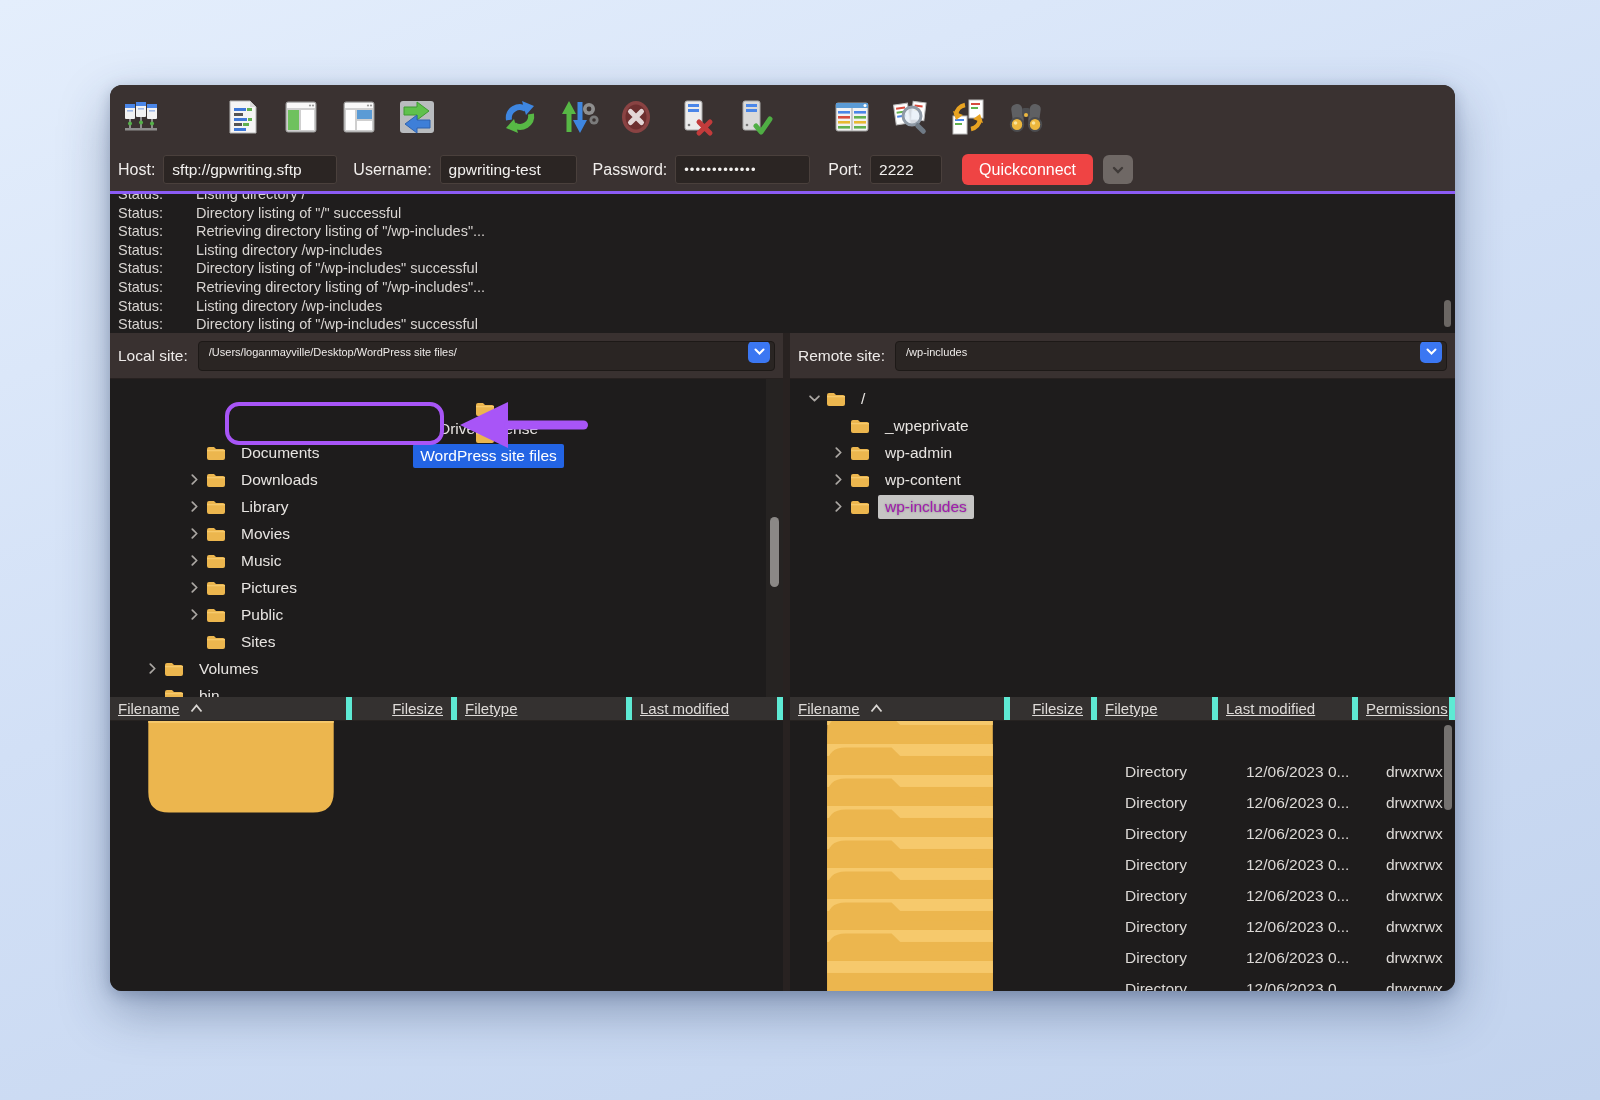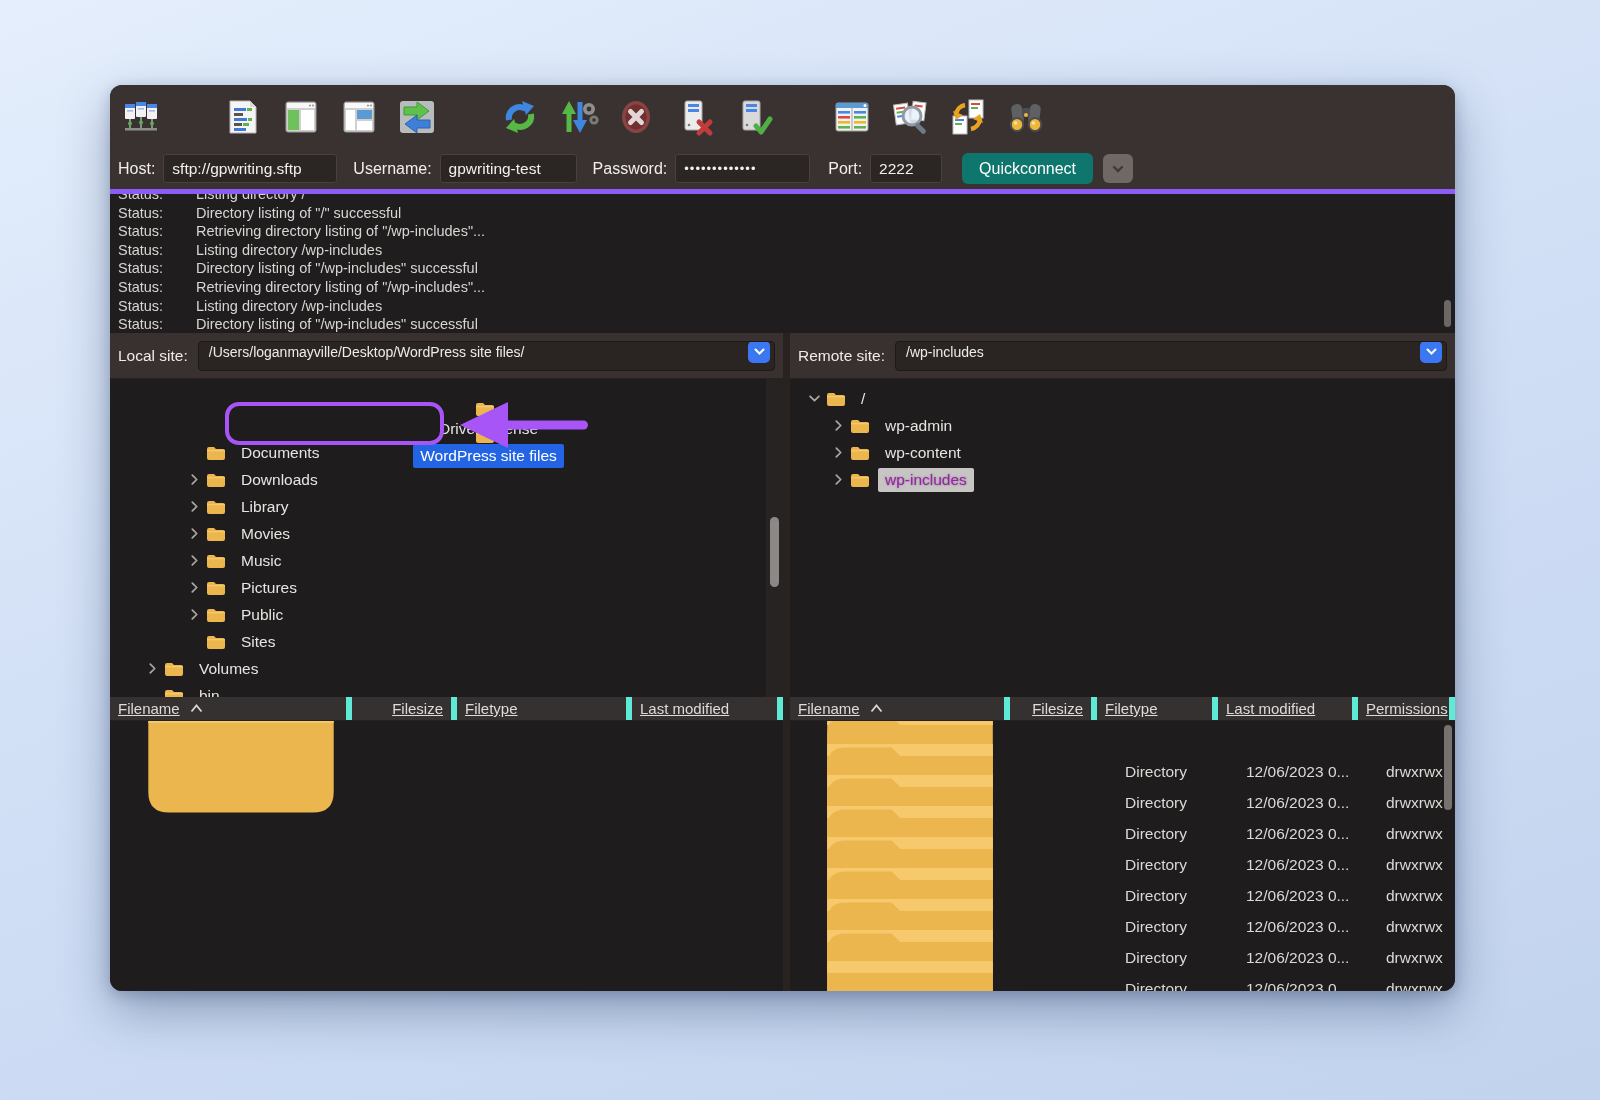--- a/index.html
+++ b/index.html
@@ -13,32 +13,32 @@
     position:absolute; left:110px; top:85px; width:1345px; height:906px;
     background:#3a3231; border-radius:12px; overflow:hidden;
     box-shadow:0 20px 50px rgba(35,55,95,.38), 0 4px 14px rgba(35,55,95,.25);
   }
   
   .toolbar { height:63px; display:flex; align-items:center; padding-left:8px; background:#3a3231; }
   .tb-btn { width:46px; height:48px; display:flex; align-items:center; justify-content:center; border-radius:6px; flex:0 0 auto; }
   .tb-btn svg { width:44px; height:44px; }
   .gap-lg { margin-left:56px; } .gap-md { margin-left:12px; } .gap-g2 { margin-left:57px; } .gap-g3 { margin-left:54px; }
   
-  .quickbar { height:46px; display:flex; align-items:center; background:#3a3231; padding-left:8px; border-bottom:5px solid #8b5cf6; }
+  .quickbar { height:46px; display:flex; align-items:center; background:#3a3231; padding-left:8px; border-bottom:3px solid #8b5cf6; }
   .qc-label { color:#f1eeec; font-size:16px; margin-right:8px; }
   .qc-input {
     height:29px; background:#2b2523; border:1px solid #4a403c; border-radius:3px;
     color:#f2f0ee; font-size:15.5px; padding:0 8px; font-family:"Liberation Sans",sans-serif; outline:none;
   }
   .qc-input.host { width:174px; margin-right:16px; }
   .qc-input.user { width:137px; margin-right:16px; }
   .qc-input.pass { width:135px; margin-right:18px; letter-spacing:1px; font-size:13px; }
   .qc-input.port { width:72px; margin-right:20px; }
   .qc-button {
-    height:31px; padding:0 17px; background:#0f766e; border:none; border-radius:6px;
+    height:31px; padding:0 17px; background:#ef4444; border:none; border-radius:6px;
     color:#fff; font-size:16px; font-family:"Liberation Sans",sans-serif; margin-right:10px;
   }
   .qc-drop {
     width:30px; height:29px; background:#6f6865; border-radius:6px;
     display:flex; align-items:center; justify-content:center;
   }
   
   .log { height:139px; background:#1f1d1d; overflow:hidden; padding:0 8px; position:relative; }
   .log-inner { margin-top:-9px; }
   .log-row { display:flex; line-height:18.6px; font-size:14.5px; color:#d9d5d2; white-space:nowrap; }
@@ -47,21 +47,21 @@
   
   .panes { display:flex; height:658px; }
   .splitter { width:7px; background:#282221; flex:0 0 auto; }
   .pane { display:flex; flex-direction:column; overflow:hidden; }
   .pane.local { width:673px; flex:0 0 auto; }
   .pane.remote { flex:1; }
   .site-bar { height:46px; display:flex; align-items:center; background:#393130; padding:0 8px; border-bottom:1px solid #272120; }
   .site-label { color:#eeebe9; font-size:15.5px; margin-right:10px; white-space:nowrap; }
   .path-field {
     flex:1; height:30px; background:#2a2523; border:1px solid #1d1917; border-radius:4px;
-    display:flex; align-items:center; padding:0 4px 8px 10px; color:#eeebe9; font-size:14px; overflow:hidden;
+    display:flex; align-items:center; padding:0 4px 8px 10px; color:#eeebe9; font-size:11px; overflow:hidden;
   }
   .path-text { flex:1; white-space:nowrap; overflow:hidden; }
   .path-drop { width:22px; height:22px; background:#3b77f2; border-radius:5px; display:flex; align-items:center; justify-content:center; flex:0 0 auto; }
   .tree { height:318px; background:#1e1c1c; overflow:hidden; padding-top:6px; position:relative; }
   .tree-row { height:27px; display:flex; align-items:center; color:#e7e4e1; font-size:15.5px; white-space:nowrap; }
   .tree-row .arrow { width:24px; height:16px; display:flex; align-items:center; justify-content:center; flex:0 0 auto; }
   .tree-row .folder { width:20px; height:16px; margin-right:8px; flex:0 0 auto; }
   .lvl1 { padding-left:30px; } .lvl2 { padding-left:72px; } .lvl3 { padding-left:84px;flex-direction:column; }
   .rlvl1 { padding-left:12px; } .rlvl2 { padding-left:36px; }
   .tree-label { padding:3px 7px; border-radius:2px; }
@@ -511,20 +511,28 @@
                 <path d="M3 1 L7 5 L3 9" stroke="#aaa6a2" stroke-width="1.6" fill="none" stroke-linecap="round" stroke-linejoin="round"></path>
               </svg>
             </span>
             <span class="folder"><svg class="folder" viewBox="0 0 20 16">
                 <path d="M1 4 Q1 2 3 2 H8 L10 4 H17 Q19 4 19 6 V13 Q19 15 17 15 H3 Q1 15 1 13 Z" fill="#ecb64e"></path>
                 <rect x="1" y="5" width="18" height="1.3" fill="#f6c96c"></rect>
               </svg></span>
             <span class="tree-label">/</span>
           </div>
           <div class="tree-row rlvl2">
+            <span class="arrow"></span>
+            <span class="folder"><svg class="folder" viewBox="0 0 20 16">
+                <path d="M1 4 Q1 2 3 2 H8 L10 4 H17 Q19 4 19 6 V13 Q19 15 17 15 H3 Q1 15 1 13 Z" fill="#ecb64e"></path>
+                <rect x="1" y="5" width="18" height="1.3" fill="#f6c96c"></rect>
+              </svg></span>
+            <span class="tree-label">_wpeprivate</span>
+          </div>
+          <div class="tree-row rlvl2">
             <span class="arrow">
               <svg width="11" height="11" viewBox="0 0 10 10">
                 <path d="M3 1 L7 5 L3 9" stroke="#aaa6a2" stroke-width="1.6" fill="none" stroke-linecap="round" stroke-linejoin="round"></path>
               </svg>
             </span>
             <span class="folder"><svg class="folder" viewBox="0 0 20 16">
                 <path d="M1 4 Q1 2 3 2 H8 L10 4 H17 Q19 4 19 6 V13 Q19 15 17 15 H3 Q1 15 1 13 Z" fill="#ecb64e"></path>
                 <rect x="1" y="5" width="18" height="1.3" fill="#f6c96c"></rect>
               </svg></span>
             <span class="tree-label">wp-admin</span>

